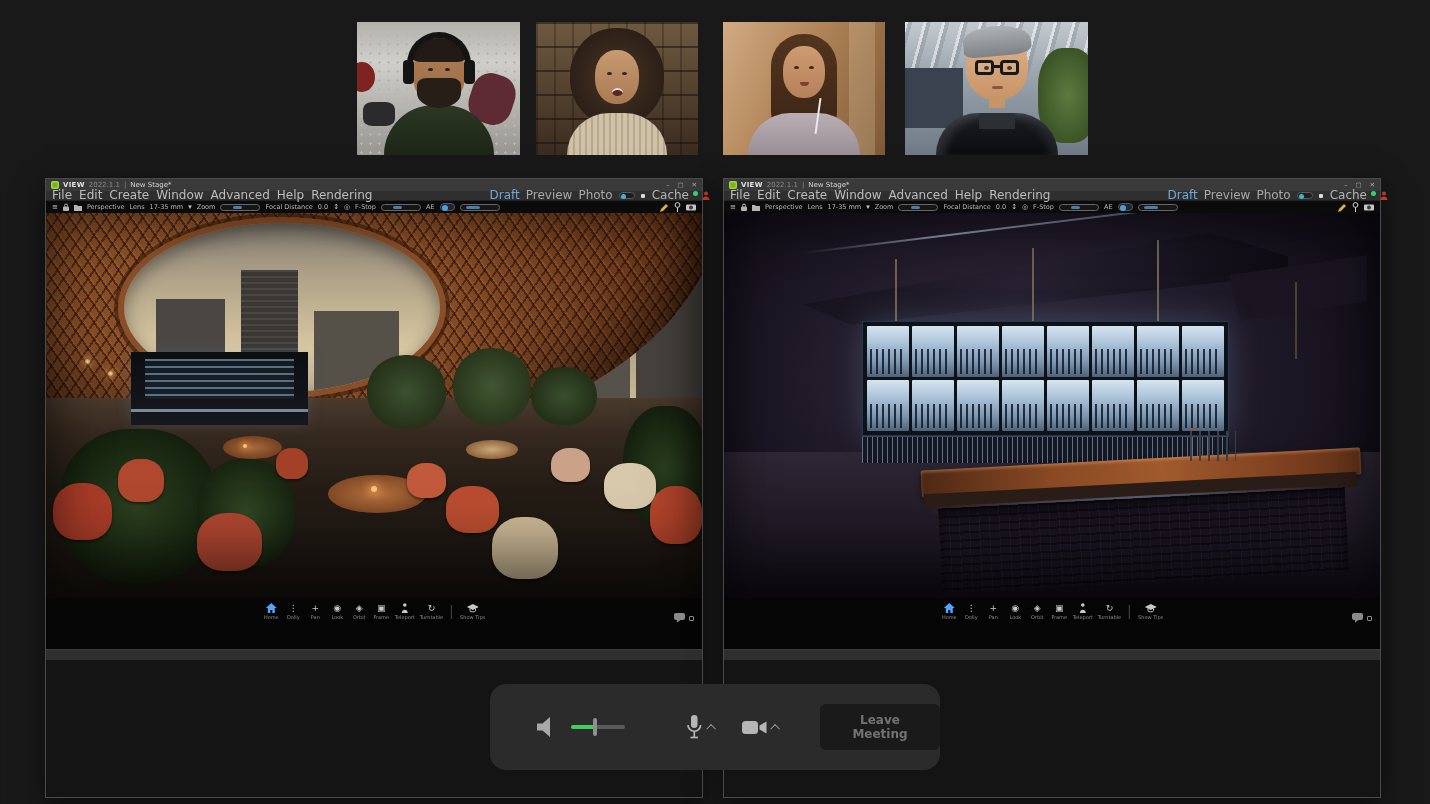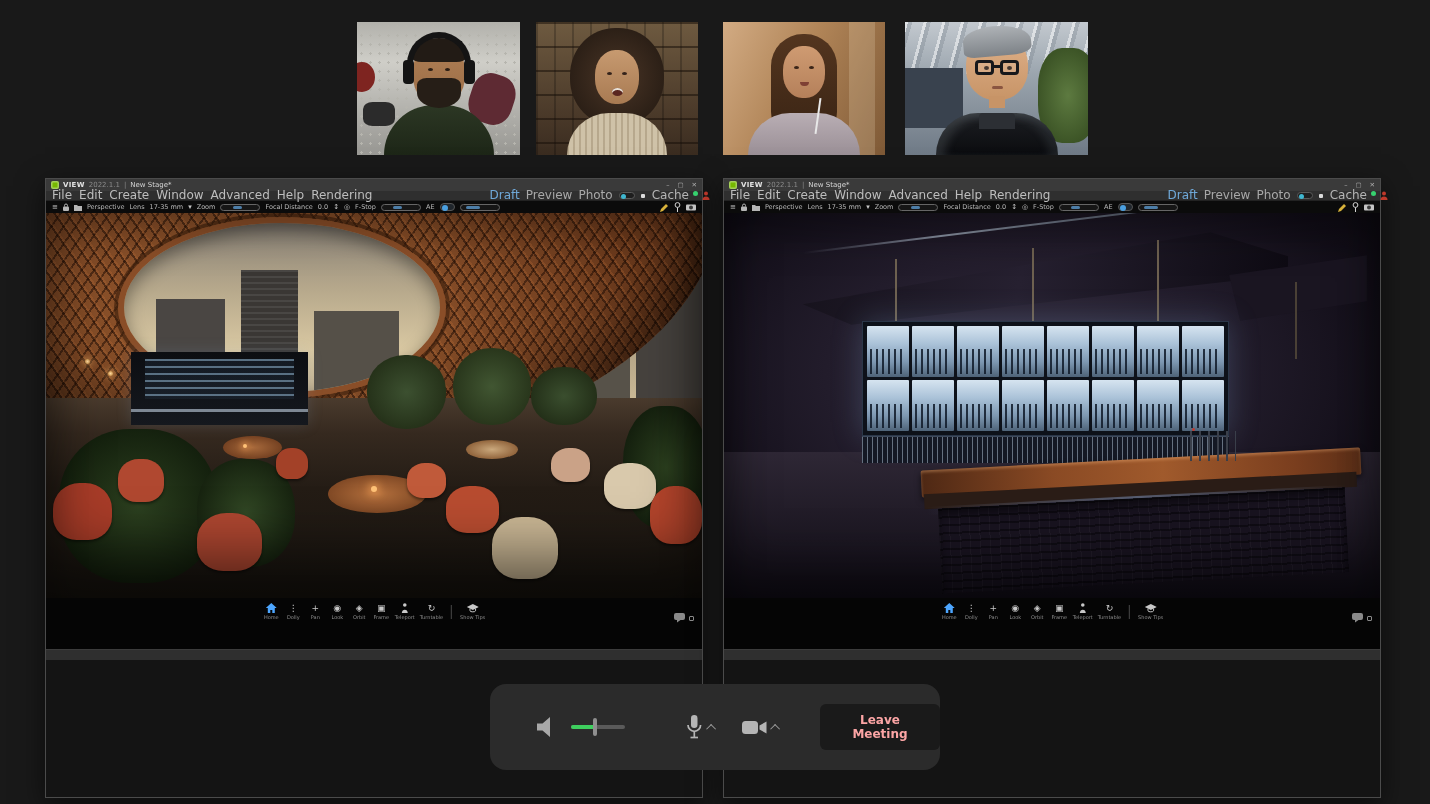--- a/index.html
+++ b/index.html
@@ -213,21 +213,21 @@
     background:#2b2b2b; border-radius:16px; display:flex; align-items:center; padding:0 0 0 46px; }
   .volgrp { display:flex; align-items:center; gap:9px; }
   .volslider { position:relative; width:54px; height:18px; cursor:pointer; }
   .voltrack { position:absolute; top:7px; left:0; width:100%; height:4px; background:#5a5a5a; border-radius:2px; }
   .volfill { position:absolute; top:7px; left:0; height:4px; background:#3ecf5e; border-radius:2px; width:45%; }
   .volhandle { position:absolute; top:0; width:4px; height:18px; background:#8f8f8f; border-radius:2px; left:calc(45% - 2px); }
   .micgrp { display:flex; align-items:center; gap:6px; margin-left:60px; }
   .camgrp { display:flex; align-items:center; gap:6px; margin-left:26px; }
   .meetchev { width:7px; height:7px; border-left:1.6px solid #9a9a9a; border-top:1.6px solid #9a9a9a;
     transform:rotate(45deg) translateY(2px); cursor:pointer; }
-  .leavebtn { margin-left:40px; background:#1a1a1a; color:#fca5a5; border:none; border-radius:6px;
+  .leavebtn { margin-left:40px; background:#1a1a1a; color:#737373; border:none; border-radius:6px;
     font-family:inherit; font-size:12px; font-weight:bold; padding:9px 20px; cursor:pointer; }
 </style>
 </head>
 <body>
 
 <div class="thumb t1">
   <div class="obj1"></div>
   <div class="obj2"></div>
   <div class="obj3"></div>
   <div class="body"></div>

